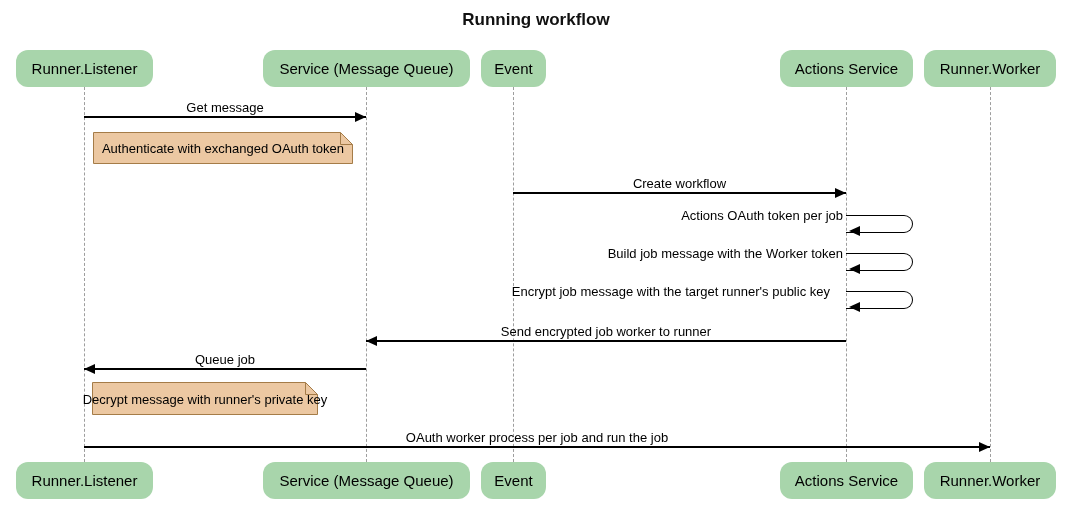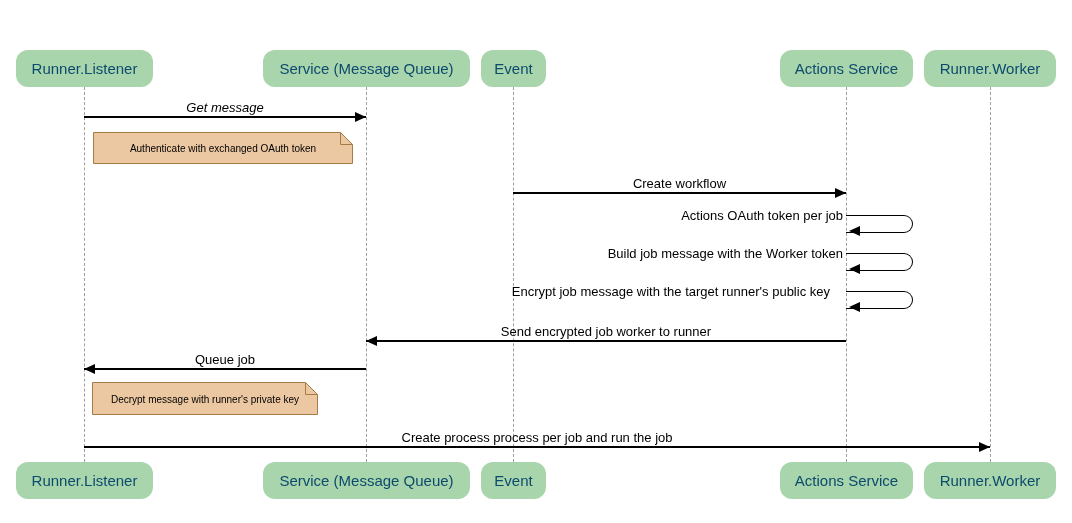--- a/index.html
+++ b/index.html
@@ -11,21 +11,21 @@
   .title {
     position:absolute; left:0; top:10px; width:100%;
     text-align:center; font-size:17px; font-weight:bold; color:#111;
   }
   .lifeline {
     position:absolute; width:0; border-left:1px dashed #9e9e9e;
   }
   .actor {
     position:absolute; height:37px; background:#a8d5ab;
     border-radius:12px; display:flex; align-items:center; justify-content:center;
-    font-size:15px; color:#0c4a6e;
+    font-size:15px; color:#000000;
   }
   .label {
     position:absolute; height:16px; font-size:13px; line-height:16px;
     text-align:center; white-space:nowrap; color:#000;
   }
   .label.right { text-align:right; }
   .hline { position:absolute; height:1.5px; background:#000; }
   .ah { position:absolute; width:0; height:0;
         border-top:5px solid transparent; border-bottom:5px solid transparent; }
   .ah-r { border-left:11px solid #000; }
@@ -33,28 +33,29 @@
   .loop {
     position:absolute; box-sizing:border-box; height:18px;
     border:1.5px solid #000; border-left:none;
     border-radius:0 9px 9px 0; background:transparent;
   }
   .note { position:absolute; }
   .note svg { position:absolute; left:0; top:0; }
   .note-text {
     position:absolute; left:0; top:0; width:100%; height:100%;
     display:flex; align-items:center; justify-content:center;
-    font-size:10px; white-space:nowrap; color:#000;
+    font-size:13px; white-space:nowrap; color:#000;
   }
 </style>
 </head>
 <body>
 
 <div class="canvas">
 
+  <div class="title">Running workflow</div>
 
   <div class="lifeline" style="left:84px; top:87px; height:375px;"></div>
   <div class="lifeline" style="left:366px; top:87px; height:375px;"></div>
   <div class="lifeline" style="left:513px; top:87px; height:375px;"></div>
   <div class="lifeline" style="left:846px; top:87px; height:375px;"></div>
   <div class="lifeline" style="left:990px; top:87px; height:375px;"></div>
 
   <div class="actor" style="left:16px; top:50px; width:137px;">
       <span>Runner.Listener</span>
     </div>
@@ -64,21 +65,21 @@
   <div class="actor" style="left:481px; top:50px; width:65px;">
       <span>Event</span>
     </div>
   <div class="actor" style="left:780px; top:50px; width:133px;">
       <span>Actions Service</span>
     </div>
   <div class="actor" style="left:924px; top:50px; width:132px;">
       <span>Runner.Worker</span>
     </div>
 
-  <div class="label" style="left:84px; top:100px; width:282px;font-style:italic;">Get message</div>
+  <div class="label" style="left:84px; top:100px; width:282px;">Get message</div>
   <div class="hline" style="left:84px; top:116px; width:282px;"></div>
   <div class="ah ah-r" style="left:355px; top:112px;"></div>
 
   <div class="note" style="left:93px; top:132px; width:260px; height:32px;">
     <svg width="260" height="32" viewBox="0 0 260 32">
       <path d="M0.5,0.5 H247.5 L259.5,12.5 V31.5 H0.5 Z" fill="#ecc8a2" stroke="#a57c48" stroke-width="1"></path>
       <path d="M247.5,0.5 V12.5 H259.5" fill="none" stroke="#a57c48" stroke-width="1"></path>
     </svg>
     <span class="note-text">Authenticate with exchanged OAuth token</span>
   </div>
@@ -108,21 +109,21 @@
   <div class="ah ah-l" style="left:84px; top:364px;"></div>
 
   <div class="note" style="left:92px; top:382px; width:226px; height:34px;">
     <svg width="226" height="33" viewBox="0 0 226 33">
       <path d="M0.5,0.5 H213.5 L225.5,12.5 V32.5 H0.5 Z" fill="#ecc8a2" stroke="#a57c48" stroke-width="1"></path>
       <path d="M213.5,0.5 V12.5 H225.5" fill="none" stroke="#a57c48" stroke-width="1"></path>
     </svg>
     <span class="note-text">Decrypt message with runner's private key</span>
   </div>
 
-  <div class="label" style="left:84px; top:430px; width:906px;">Create process process per job and run the job</div>
+  <div class="label" style="left:84px; top:430px; width:906px;">OAuth worker process per job and run the job</div>
   <div class="hline" style="left:84px; top:446px; width:906px;"></div>
   <div class="ah ah-r" style="left:979px; top:442px;"></div>
 
   <div class="actor" style="left:16px; top:462px; width:137px;">
       <span>Runner.Listener</span>
     </div>
   <div class="actor" style="left:263px; top:462px; width:207px;">
       <span>Service (Message Queue)</span>
     </div>
   <div class="actor" style="left:481px; top:462px; width:65px;">

